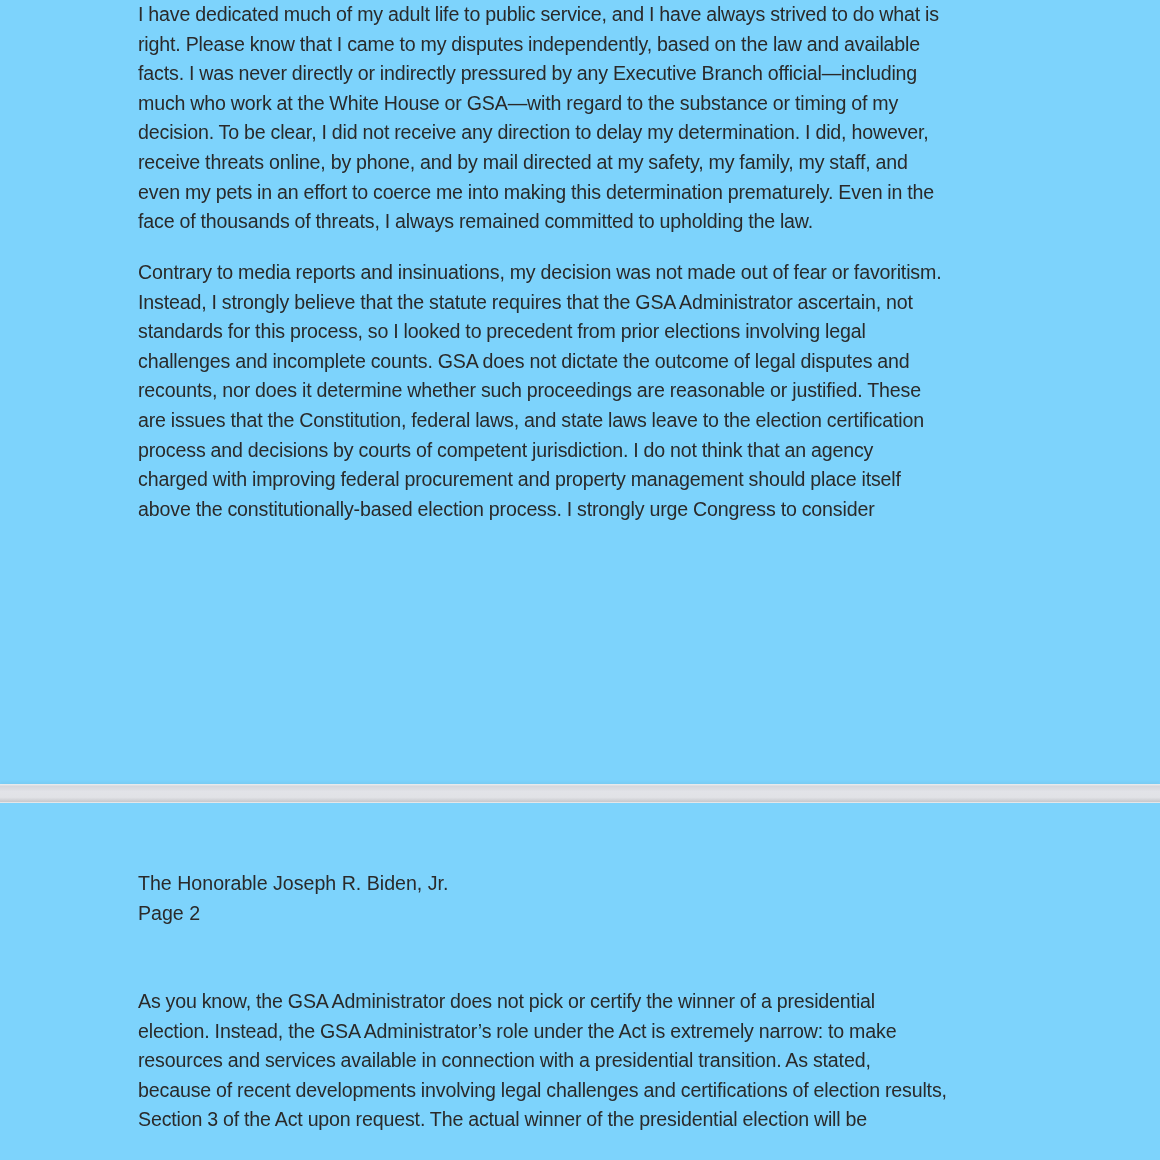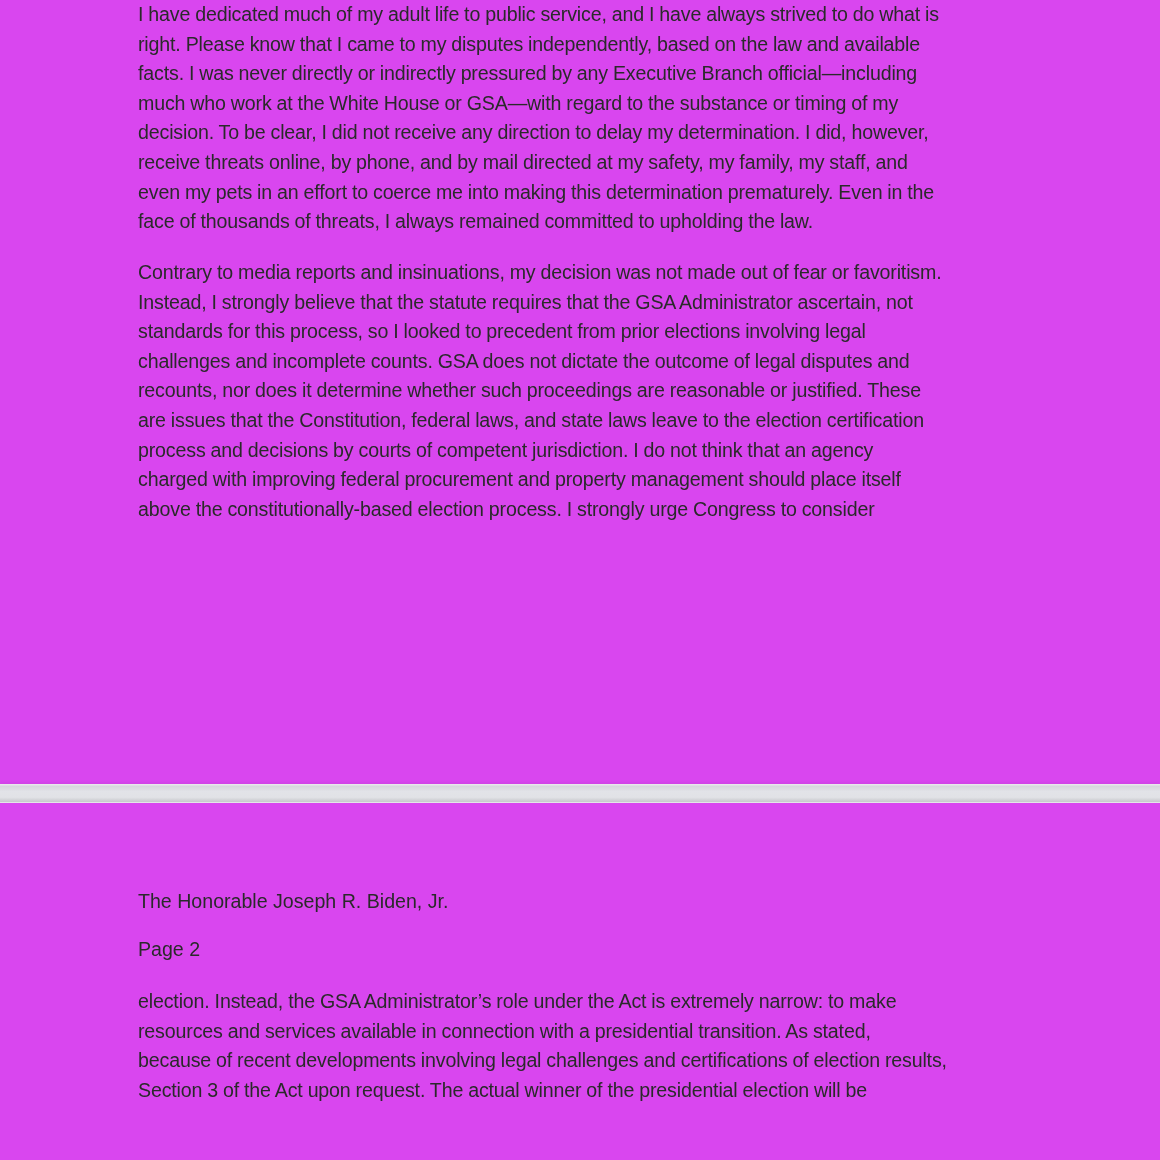--- a/index.html
+++ b/index.html
@@ -12,21 +12,21 @@
       height: 1160px;
       overflow: hidden;
       position: relative;
       font-family: "Liberation Sans", sans-serif;
       color: #2a2a2a;
     }
     .page {
       position: absolute;
       left: 0;
       width: 1160px;
-      background: #d946ef;
+      background: #7dd3fc;
     }
     .page-1 { top: 0; height: 784px; }
     .page-2 { top: 803px; height: 357px; }
 
     .para {
       position: absolute;
       left: 138px;
       width: 960px;
       margin: 0;
       font-size: 19.6px;
@@ -64,21 +64,21 @@
     }
 
     .header-block {
       position: absolute;
       left: 138px;
       top: 869px;
       font-size: 19.6px;
       line-height: 29.5px;
       color: #2a2a2a;
     }
-    .header-block .line { display: block; white-space: nowrap; margin-top: 18px; }
+    .header-block .line { display: block; white-space: nowrap; }
   </style>
 </head>
 <body>
 
 <div class="page page-1">
   <p class="para" id="p1">
     <span class="line">I have dedicated much of my adult life to public service, and I have always strived to do what is</span>
     <span class="line">right.  Please know that I came to my disputes independently, based on the law and available</span>
     <span class="line">facts.  I was never directly or indirectly pressured by any Executive Branch official—including</span>
     <span class="line">much who work at the White House or GSA—with regard to the substance or timing of my</span>
@@ -105,17 +105,18 @@
 <div class="separator"></div>
 
 <div class="page page-2"></div>
 
 <div class="header-block">
   <span class="line">The Honorable Joseph R. Biden, Jr.</span>
   <span class="line">Page 2</span>
 </div>
 
 <p class="para" id="p3">
+  <span class="line">As you know, the GSA Administrator does not pick or certify the winner of a presidential</span>
   <span class="line">election.  Instead, the GSA Administrator’s role under the Act is extremely narrow: to make</span>
   <span class="line">resources and services available in connection with a presidential transition.  As stated,</span>
   <span class="line">because of recent developments involving legal challenges and certifications of election results,</span>
   <span class="line">Section 3 of the Act upon request.  The actual winner of the presidential election will be</span>
 </p>
 
 </body></html>

